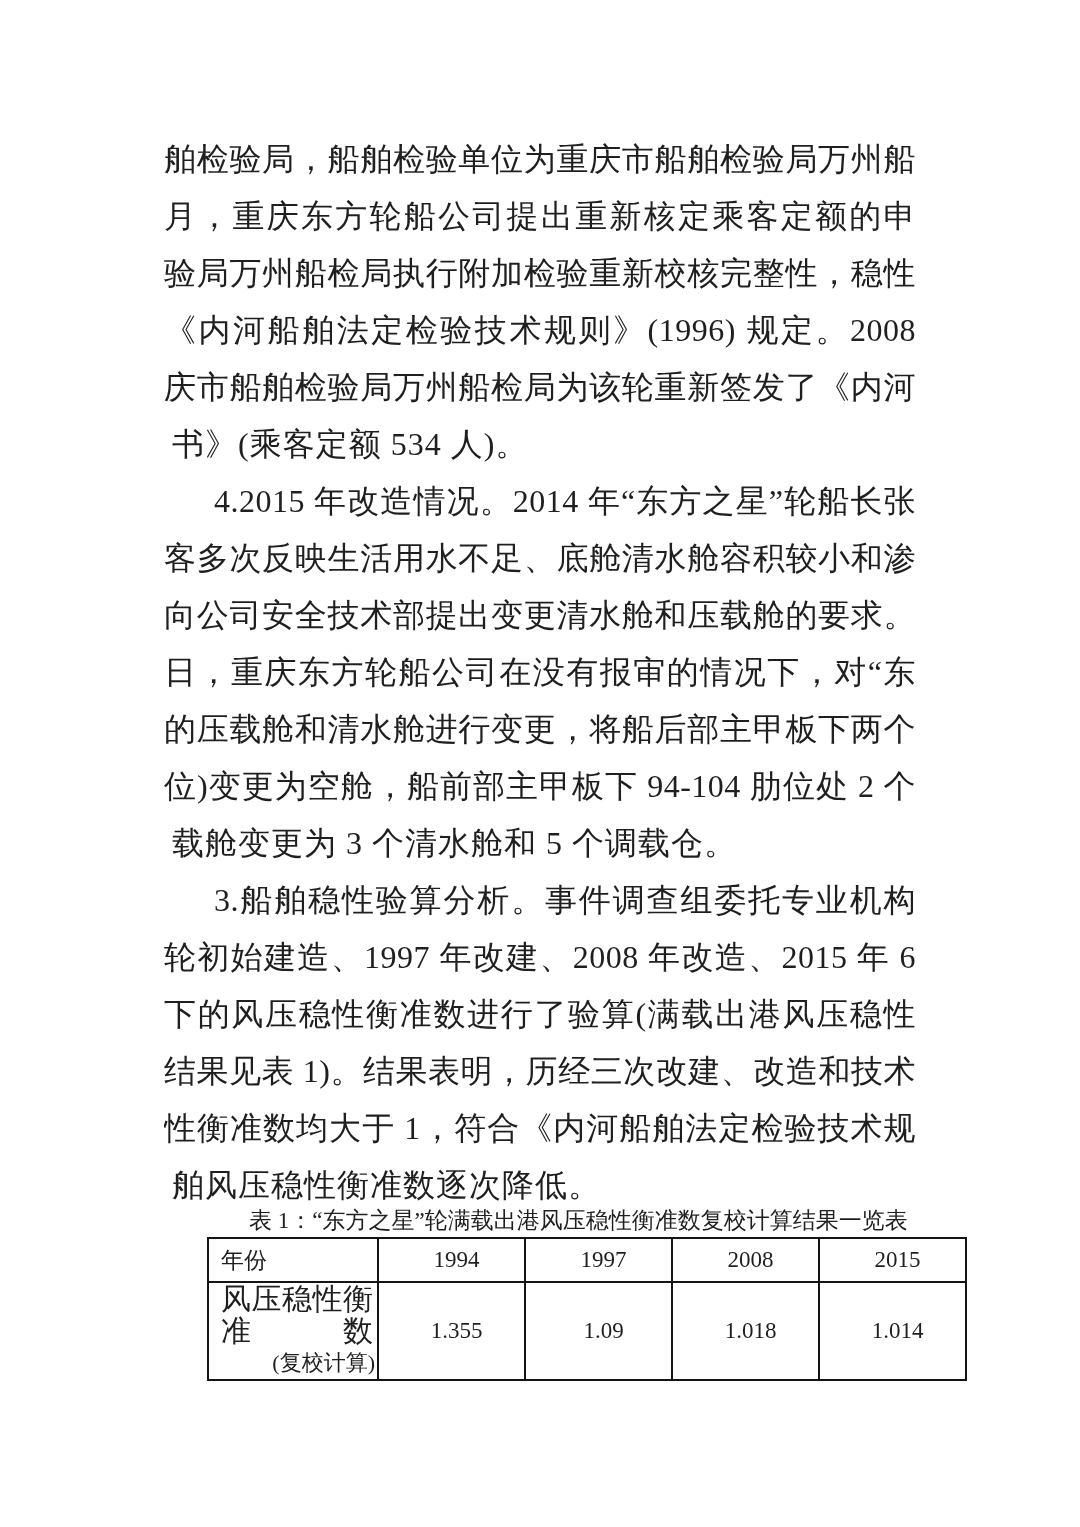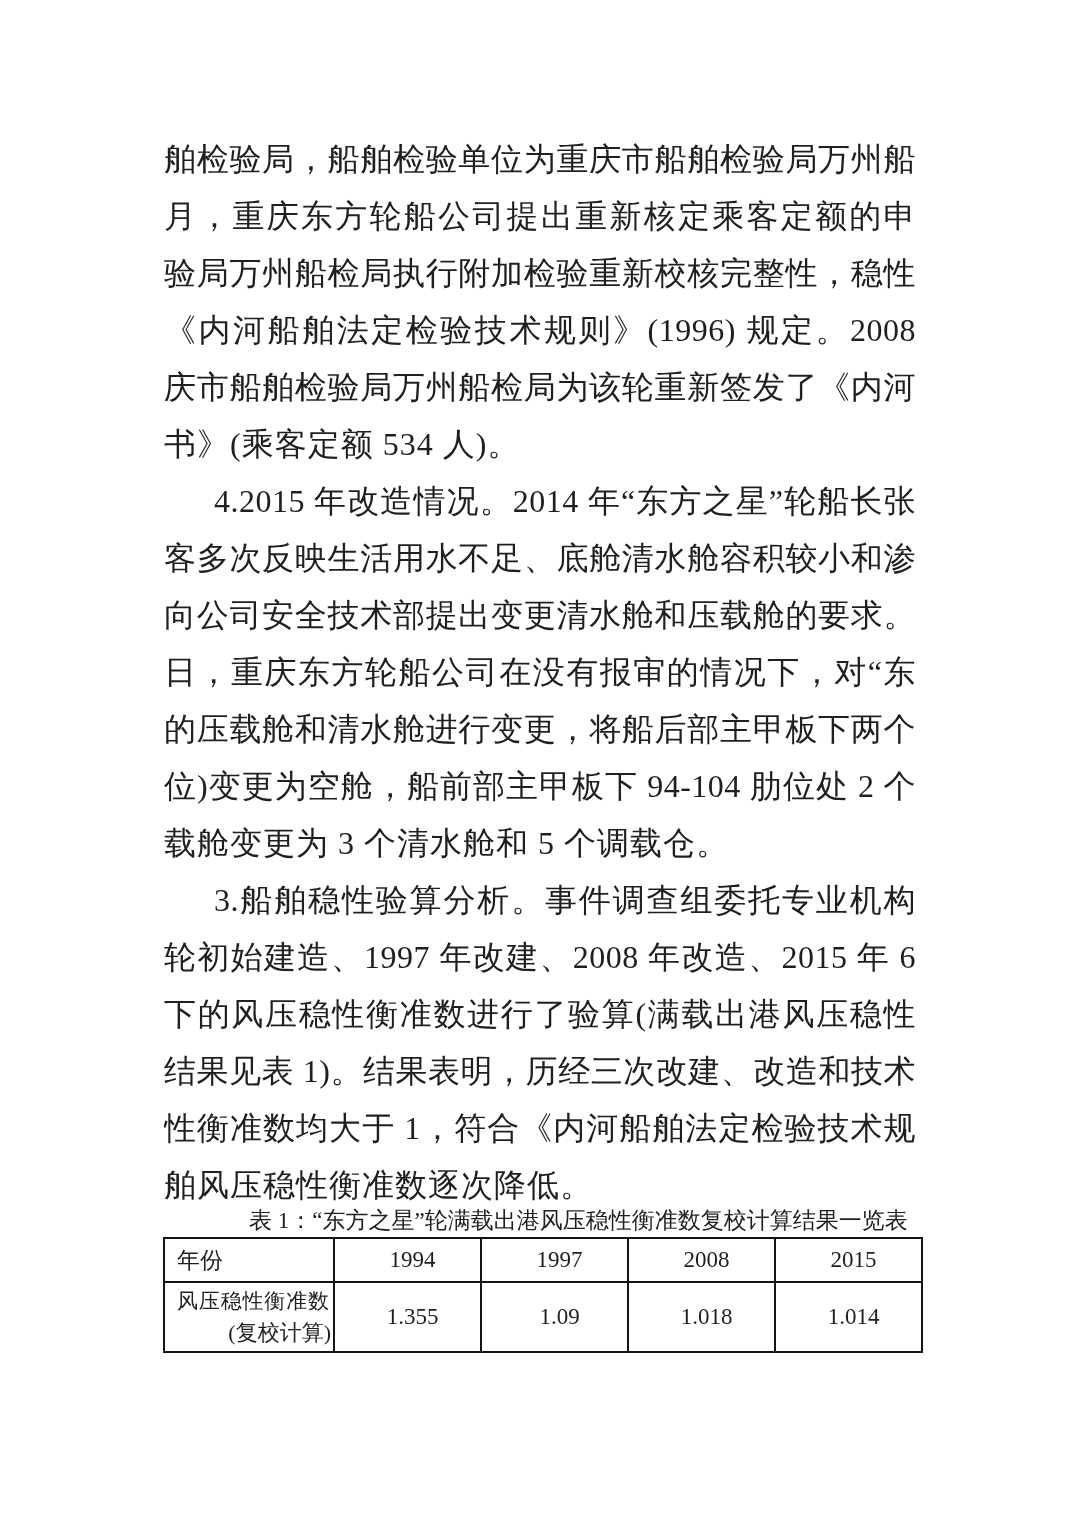--- a/index.html
+++ b/index.html
@@ -33,53 +33,55 @@
     font-size: 32px;
     text-align: justify;
     text-align-last: justify;
     overflow: hidden;
     letter-spacing: 0.5px;
   }
   .line.indent { text-indent: 50px; }
   .line.last {
     text-align-last: left;
     letter-spacing: 1px;
+    margin-left: 8px;
   }
   .bottom-block {
     position: absolute;
     left: 163px;
     top: 1205px;
     width: 654px;
   }
   .caption {
     height: 32px;
     line-height: 32px;
     font-size: 23px;
     text-align: center;
     text-indent: 86px;
     white-space: nowrap;
     overflow: visible;
   }
   table.stability {
     border-collapse: collapse;
     table-layout: fixed;
     width: 758px;
+    margin-left: 44px;
   }
   table.stability td {
     border: 2px solid #141414;
     font-size: 23px;
     padding: 0 2px 0 12px;
     vertical-align: middle;
     overflow: hidden;
   }
   tr.hdr td { height: 42px; }
   tr.dat td { height: 68px; }
   td.num { padding-left: 10px; text-align: center; }
   .lbl1 {
-    font-size: 21px;
+    font-size: 30px;
     line-height: 32px;
     text-align: justify;
     text-align-last: justify;
     padding-right: 2px;
   }
   .lbl2 {
     font-size: 22px;
     line-height: 32px;
     text-align: right;
   }

